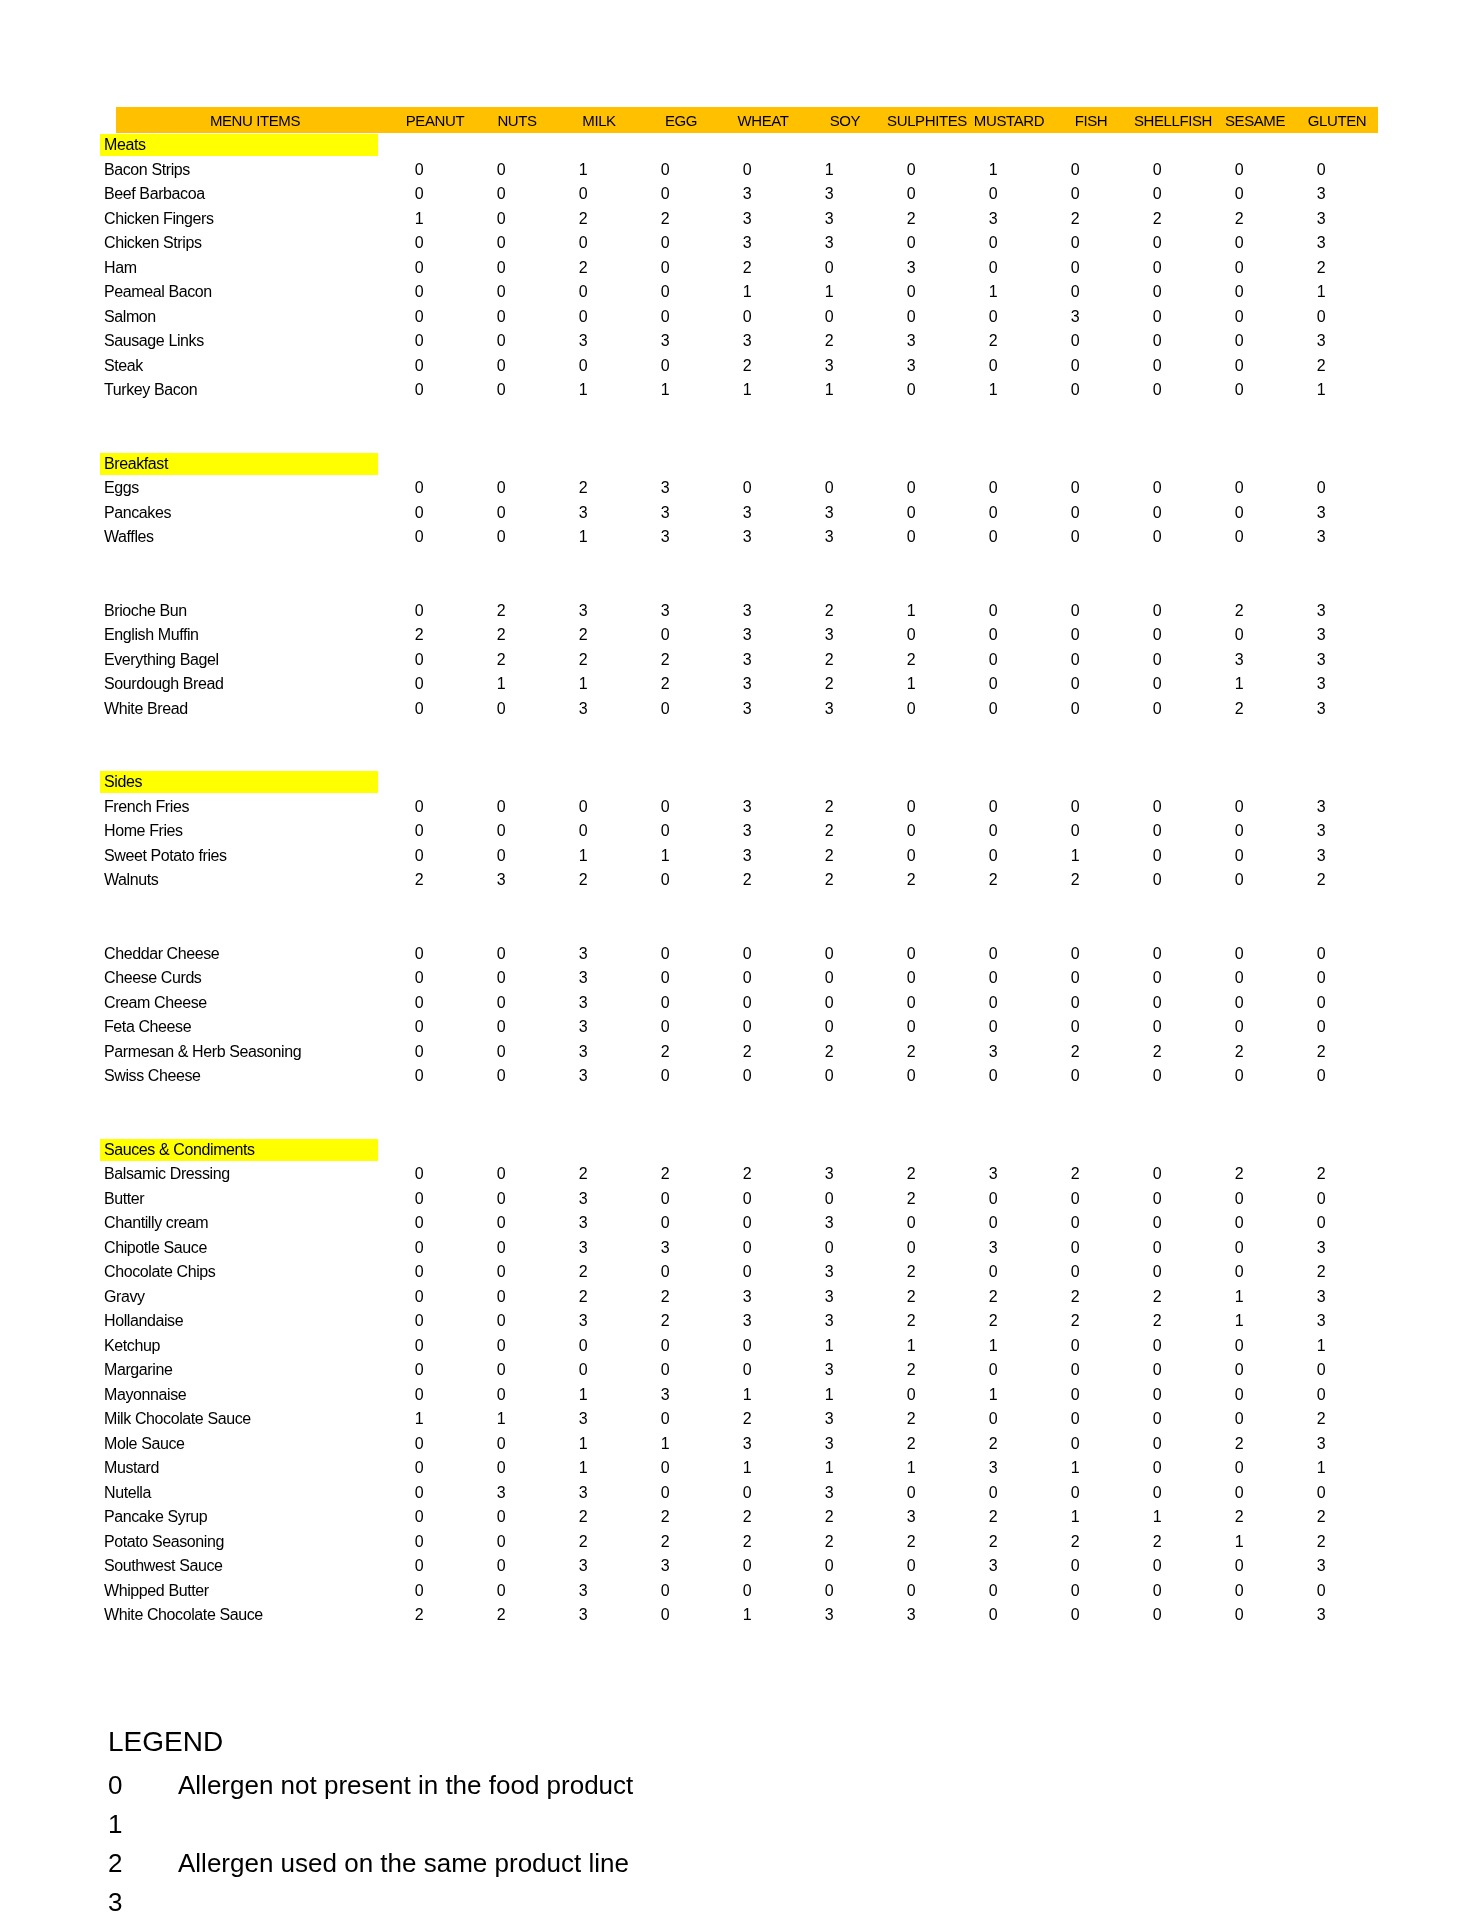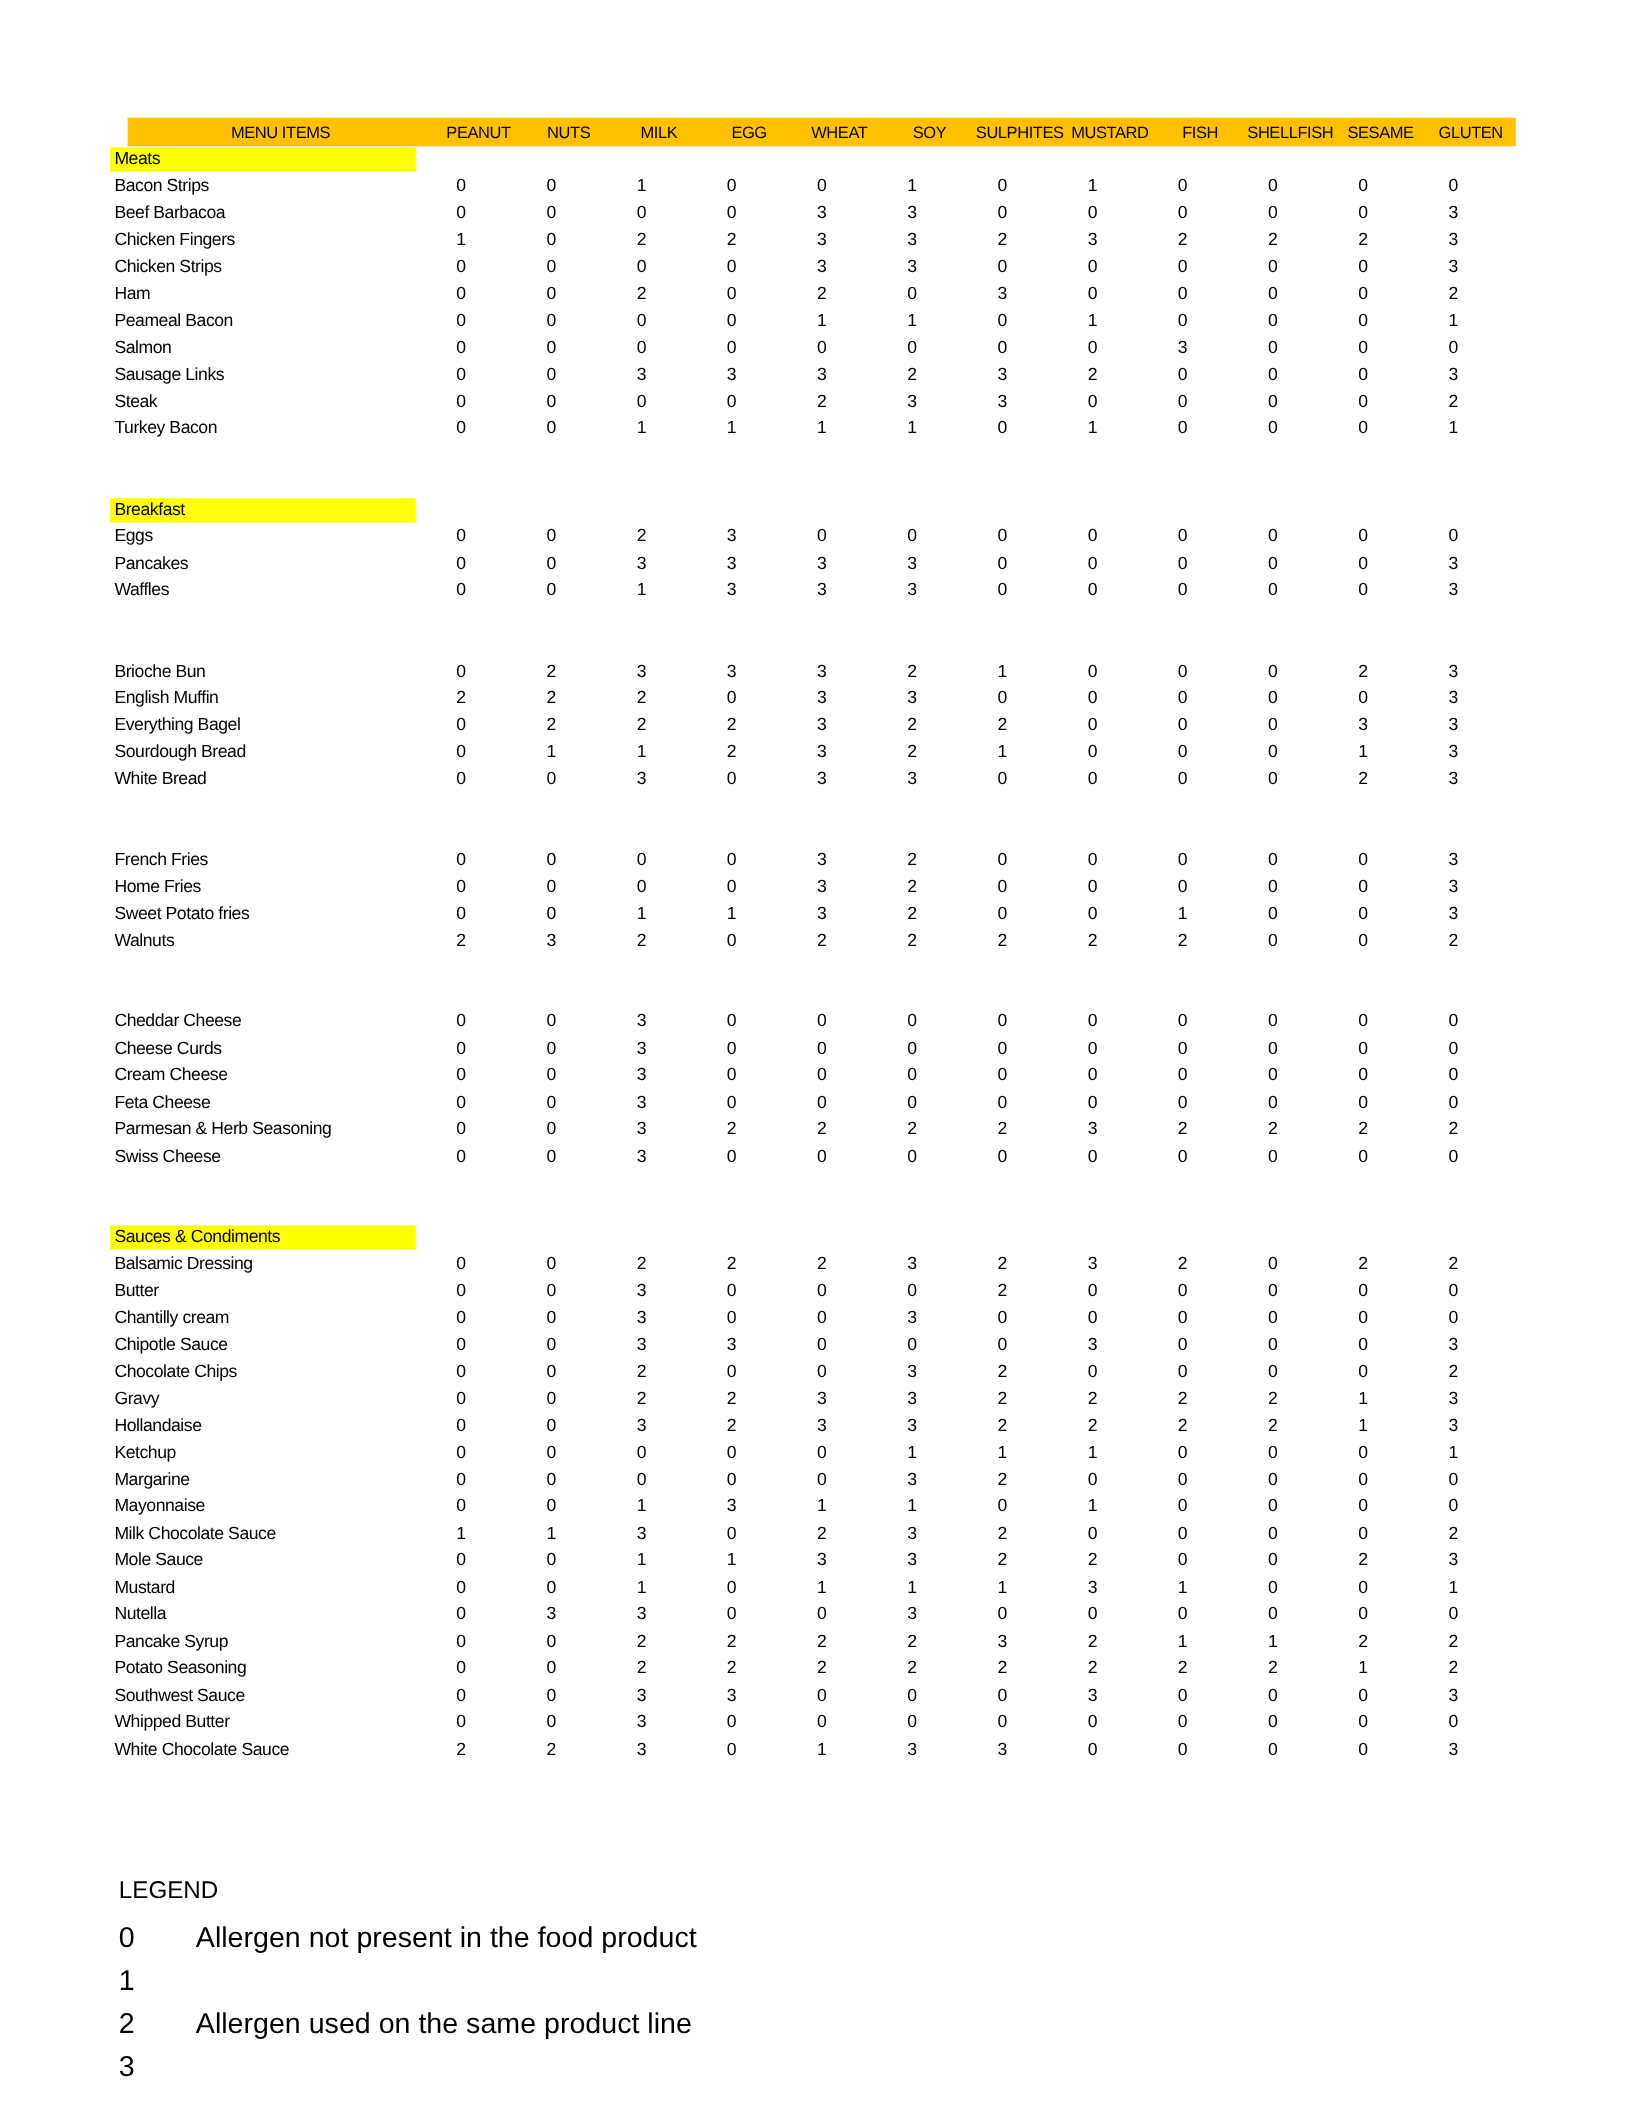--- a/index.html
+++ b/index.html
@@ -27,21 +27,21 @@
   .val{text-align:center;}
   .section-row .section-cell{
     background:var(--section-bg,#FFFF00);
     height:22px;line-height:22px;
   }
   .gap{height:24.5px;}
   .legend{
     position:absolute;left:108px;top:1700px;
     letter-spacing:0;
   }
-  .legend-title{font-size:22px;line-height:36px;margin-bottom:6px;}
+  .legend-title{font-size:28px;line-height:36px;margin-bottom:6px;margin-top:24px;}
   .legend-row{
     display:grid;grid-template-columns:70px auto;
     font-size:26px;line-height:39px;
   }
 </style>
 </head>
 <body>
 
 <div class="sheet">
   <div class="row header-row">
@@ -335,20 +335,23 @@
         <div class="cell val">3</div>
         <div class="cell val">0</div>
         <div class="cell val">0</div>
         <div class="cell val">0</div>
         <div class="cell val">0</div>
         <div class="cell val">2</div>
         <div class="cell val">3</div>
       </div>
       <div class="row gap"></div>
       <div class="row gap"></div>
+      <div class="row section-row">
+        <div class="cell first section-cell">Sides</div>
+      </div>
       <div class="row">
         <div class="cell first item-name">French Fries</div>
         <div class="cell val">0</div>
         <div class="cell val">0</div>
         <div class="cell val">0</div>
         <div class="cell val">0</div>
         <div class="cell val">3</div>
         <div class="cell val">2</div>
         <div class="cell val">0</div>
         <div class="cell val">0</div>

